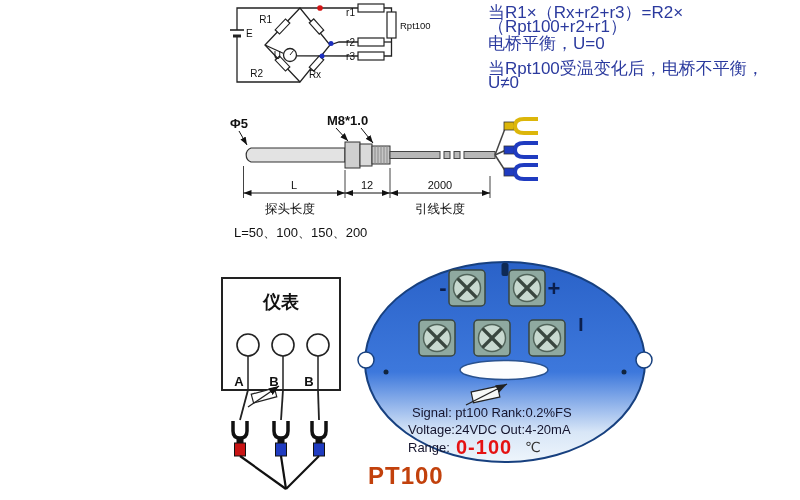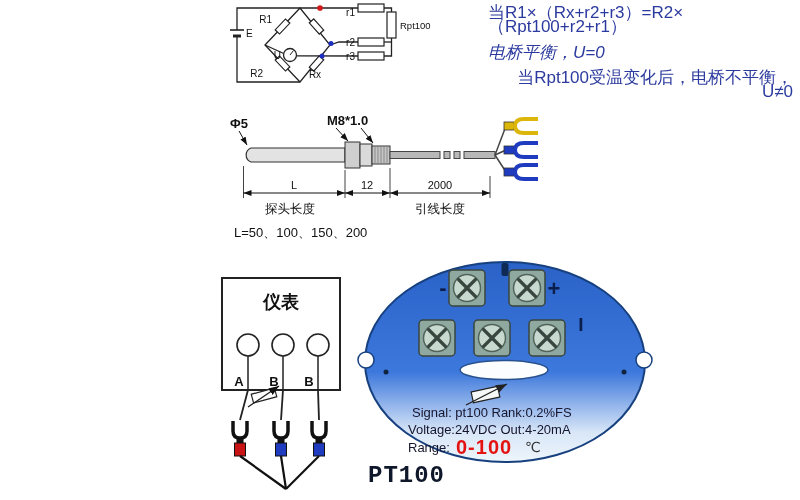--- a/index.html
+++ b/index.html
@@ -6,26 +6,25 @@
   .canvas{
     position:relative;width:800px;height:500px;background:#ffffff;overflow:hidden;
     font-family:"Liberation Sans","DejaVu Sans",sans-serif;
   }
   .abs{position:absolute;}
   svg text{font-family:"Liberation Sans","DejaVu Sans",sans-serif;}
   .notes{
     left:488px;top:6px;width:305px;
     color:#2b3a9e;font-size:17px;line-height:14px;
   }
-  .notes .ln2{margin-top:12px;font-style:italic;}
-  .notes .ln3{margin-top:11px;text-align:right;}
+  .notes .ln2{margin-top:3px;}
+  .notes .ln3{margin-top:11px;}
   .pt100-label{
-    left:368px;top:462px;font-size:24px;font-weight:bold;color:#0f172a;
+    left:368px;top:462px;font-size:24px;font-weight:bold;color:#c2410c;
     letter-spacing:1px;
-    font-family:Liberation Mono, monospace;
   }
 </style>
 </head>
 <body>
 
 <div class="canvas">
 
   <svg class="abs" style="left:225px;top:0px;" width="215" height="105" viewBox="0 0 215 105">
     <g stroke="#222" stroke-width="1.3" fill="none">
       <path d="M12,30 L12,8 L75,8"></path>

